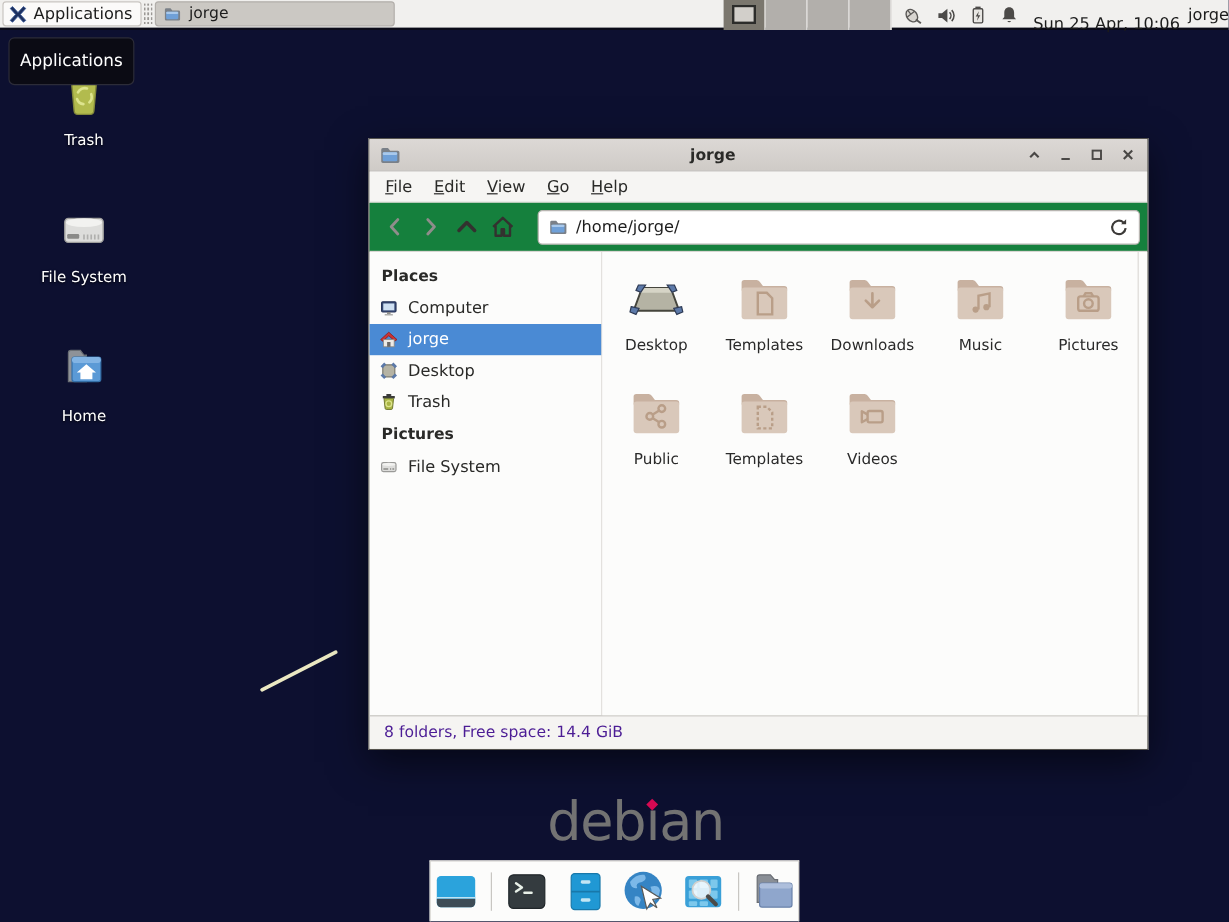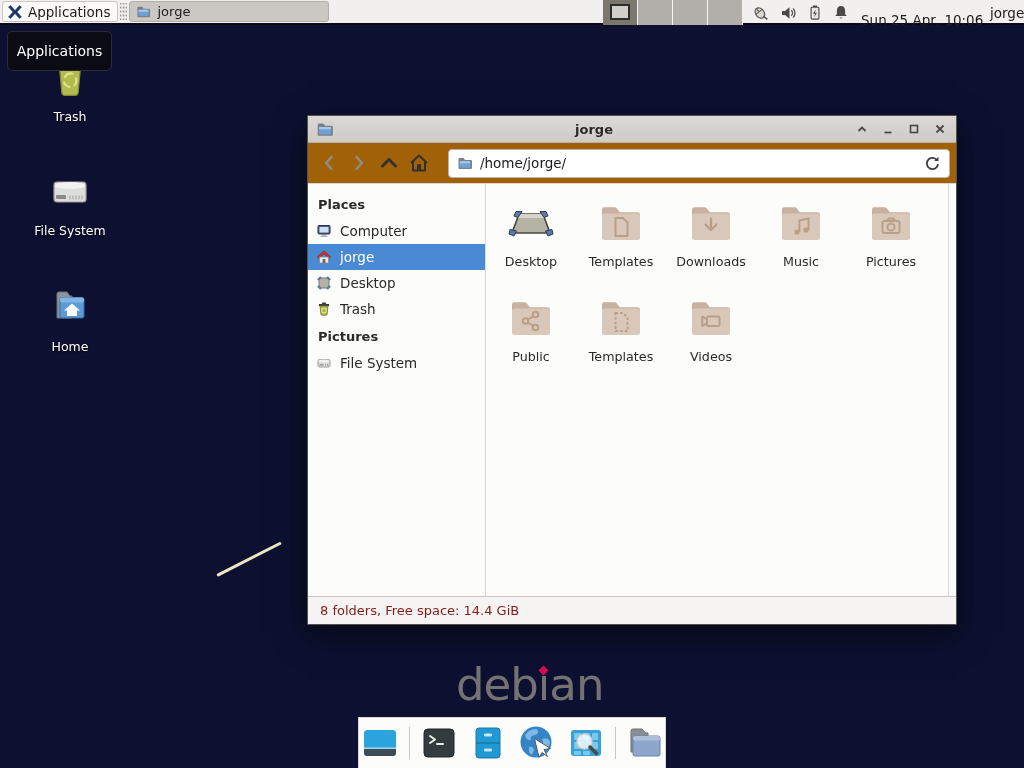--- a/index.html
+++ b/index.html
@@ -111,34 +111,34 @@
   .win-btn { width:16px; height:16px; display:flex; align-items:center; justify-content:center; }
 
   .menubar {
     height:26px; background:#f6f5f3; border-bottom:1px solid #d9d7d3;
     display:flex; align-items:center; padding-left:4px;
   }
   .menu-item { display:inline-block; padding:4px 9px; font-size:13.5px; color:#2a2a28; }
   .menu-item::first-letter { text-decoration:underline; }
 
   .toolbar {
-    height:41px; background:#a16207; border-bottom:1px solid #d9d7d3;
+    height:41px; background:#15803d; border-bottom:1px solid #d9d7d3;
     display:flex; align-items:center; padding:0 6px;
   }
   .tool-btn { width:30px; height:30px; display:flex; align-items:center; justify-content:center; }
   .pathbar {
     margin-left:14px; flex:1; height:29px;
     background:#fff; border:1px solid #b8b5b1; border-radius:4px;
     display:flex; align-items:center; padding:0 8px; gap:7px;
   }
   .pathbar .path-text { flex:1; font-size:13.5px; color:#1c1c1c; }
 
   .content { flex:1; display:flex; min-height:0; }
   .sidebar {
-    width:178px; background:#fcfcfb; border-right:1px solid #dcdad6;
+    width:194px; background:#fcfcfb; border-right:1px solid #dcdad6;
     padding-top:6px;
   }
   .side-header { font-weight:bold; font-size:13px; color:#2a2a28; padding:7px 10px 6px; }
   .side-item {
     height:26px; display:flex; align-items:center; gap:8px; padding-left:8px;
     font-size:13.5px; color:#2a2a28;
   }
   .side-item.selected { background:#4a8ad4; color:#fff; }
 
   .mainarea { flex:1; background:#fcfcfb; position:relative; }
@@ -148,21 +148,21 @@
   }
   .file-item .lbl { font-size:12.7px; color:#2a2a2a; white-space:nowrap; }
   .scroll-gutter {
     position:absolute; right:0; top:0; bottom:0; width:8px;
     background:#fcfcfb; border-left:1px solid #dcdad6;
   }
 
   .statusbar {
     height:28px; background:#f5f4f2; border-top:1px solid #c8c6c2;
     display:flex; align-items:center; padding-left:12px;
-    font-size:13px; color:#7f1d1d;
+    font-size:13px; color:#4c1d95;
   }
 
   
   .dock {
     position:absolute; left:358px; top:717px; width:308px; height:51px;
     background:#fcfcfb; border:1px solid #d8d6d2; border-bottom:none;
     display:flex; align-items:center; justify-content:center; gap:9px;
     z-index:40;
   }
   .dock-sep { width:1px; height:32px; background:#c8c6c2; }
@@ -349,20 +349,27 @@
           </svg>
       </div>
       <div class="win-btn">
         <svg width="12" height="12" viewBox="0 0 12 12">
             <path d="M2.5 2.5 l7 7 M9.5 2.5 l-7 7" stroke="#4a4846" stroke-width="1.8"></path>
           </svg>
       </div>
     </div>
   </div>
 
+  <div class="menubar">
+    <span class="menu-item">File</span>
+    <span class="menu-item">Edit</span>
+    <span class="menu-item">View</span>
+    <span class="menu-item">Go</span>
+    <span class="menu-item">Help</span>
+  </div>
 
   <div class="toolbar">
     <div class="tool-btn">
       <svg width="20" height="20" viewBox="0 0 20 20">
           <path d="M12.5 4 L7 10 l5.5 6" fill="none" stroke="#8f8d8b" stroke-width="2.4" stroke-linecap="round" stroke-linejoin="round"></path>
         </svg>
     </div>
     <div class="tool-btn">
       <svg width="20" height="20" viewBox="0 0 20 20">
           <path d="M7.5 4 L13 10 l-5.5 6" fill="none" stroke="#8f8d8b" stroke-width="2.4" stroke-linecap="round" stroke-linejoin="round"></path>

